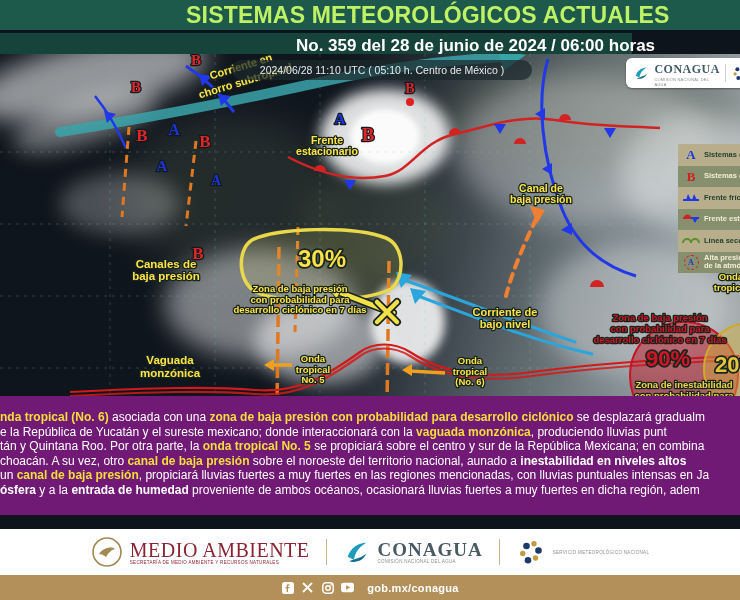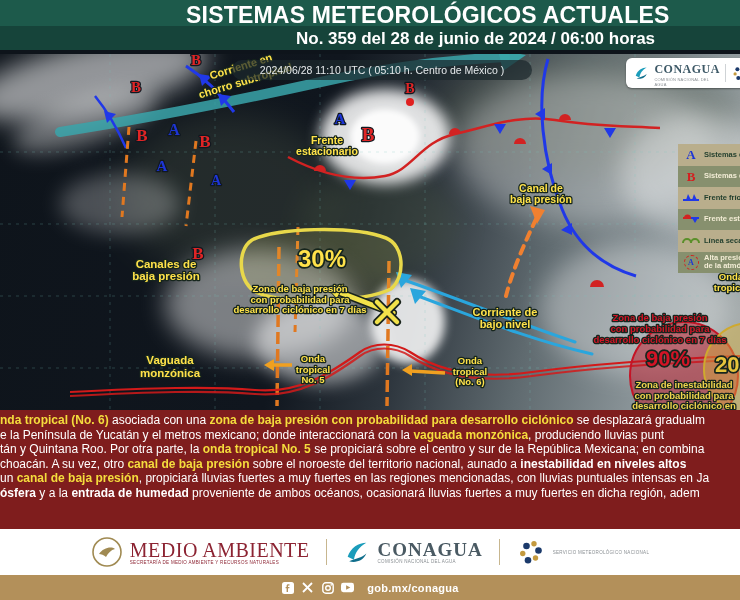--- a/index.html
+++ b/index.html
@@ -3,22 +3,22 @@
 <meta charset="utf-8">
 <style>
   html,body{margin:0;padding:0;background:#444;}
   #stage{position:relative;width:740px;height:600px;overflow:hidden;background:#0e141b;
          font-family:"Liberation Sans",sans-serif;}
   .abs{position:absolute;}
 
   
   #bar-title{left:0;top:0;width:740px;height:30px;background:#1d5a4b;}
   #bar-title .t{position:absolute;left:186px;top:0;height:30px;line-height:31px;white-space:nowrap;
-    color:#ffffff;font-weight:bold;font-size:23px;letter-spacing:.2px;}
-  #bar-sub{left:0;top:26px;width:740px;height:24px;background:#16443a;}
+    color:#bef264;font-weight:bold;font-size:23px;letter-spacing:.2px;}
+  #bar-sub{left:0;top:33px;width:632px;height:24px;background:#16443a;}
   #bar-sub .t{position:absolute;left:296px;top:0;height:24px;line-height:25px;white-space:nowrap;
     color:#fff;font-weight:bold;font-size:17px;}
 
   
   #map{left:0;top:54px;width:740px;height:356px;overflow:hidden;
     background:linear-gradient(103deg,#0e141b 0%,#10161e 42%,#2c343c 56%,#5f6a6f 72%,#8d979b 88%,#a7adad 100%);}
   .cloud{position:absolute;border-radius:50%;background:#fff;pointer-events:none;}
   .land{position:absolute;border-radius:50%;pointer-events:none;}
   #ann{position:absolute;left:0;top:0;}
   .mlabel{font-family:"Liberation Sans",sans-serif;font-weight:bold;
@@ -42,21 +42,21 @@
   .lrow:nth-child(odd){background:#b9ae8c;color:#23402e;}
   .lrow:nth-child(even){background:#87906e;color:#f3edd6;}
   .lrow .sym{width:20px;flex:0 0 20px;text-align:center;font-weight:bold;font-size:13px;
     font-family:"Liberation Serif",serif;line-height:1;}
   .sym-a{color:#1d35d6;} .sym-b{color:#d42020;}
   .lrow .lbl{font-size:7.5px;line-height:8.5px;font-weight:bold;width:120px;}
   .circ-a{display:inline-block;width:13px;height:13px;border:1.2px dashed #d42020;border-radius:50%;
     color:#1d35d6;font-size:8px;line-height:13px;font-weight:bold;font-family:"Liberation Serif",serif;}
 
   
-  #bulletin{left:0;top:410px;width:740px;height:119px;background:#7f1d1d;padding-top:3px;box-sizing:border-box;}
+  #bulletin{left:0;top:396px;width:740px;height:119px;background:#701a75;padding-top:14px;box-sizing:border-box;}
   .bline{white-space:nowrap;overflow:hidden;height:14.5px;line-height:14.5px;font-size:12px;color:#fff;}
   .sg-y{color:#f5dd3d;font-weight:bold;}
   .sg-w{font-weight:bold;}
   .sg-wi{font-weight:bold;font-style:italic;}
 
   
   #footer{left:0;top:529px;width:740px;height:46px;background:#fff;display:flex;align-items:center;
     justify-content:center;gap:16px;}
   .logo-block{display:flex;align-items:center;gap:7px;}
   .logo-title-ma{font-family:"Liberation Serif",serif;font-weight:normal;font-size:20px;color:#8c2332;letter-spacing:.5px;line-height:20px;}
@@ -274,21 +274,21 @@
         <span class="sym">
           <span class="circ-a">A</span>
         </span>
         <span class="lbl">Alta presión en niveles medios de la atmósfera</span>
       </div>
     </div>
   </div>
 
   <div class="abs" id="bulletin">
       <div class="bline"><span class="sg-y">nda tropical (No. 6)</span><span> asociada con una </span><span class="sg-y">zona de baja presión con probabilidad para desarrollo ciclónico</span><span> se desplazará gradualm</span></div>
-      <div class="bline"><span>e la Península de Yucatán y el metros mexicano; donde interaccionará con la </span><span class="sg-y">vaguada monzónica</span><span>, produciendo lluvias punt</span></div>
+      <div class="bline"><span>e la República de Yucatán y el sureste mexicano; donde interaccionará con la </span><span class="sg-y">vaguada monzónica</span><span>, produciendo lluvias punt</span></div>
       <div class="bline"><span>tán y Quintana Roo. Por otra parte, la </span><span class="sg-y">onda tropical No. 5</span><span> se propiciará sobre el centro y sur de la República Mexicana; en combina</span></div>
       <div class="bline"><span>choacán. A su vez, otro </span><span class="sg-y">canal de baja presión</span><span> sobre el noroeste del territorio nacional, aunado a </span><span class="sg-w">inestabilidad en niveles altos</span></div>
       <div class="bline"><span>un </span><span class="sg-y">canal de baja presión</span><span>, propiciará lluvias fuertes a muy fuertes en las regiones mencionadas, con lluvias puntuales intensas en Ja</span></div>
       <div class="bline"><span class="sg-w">ósfera</span><span> y a la </span><span class="sg-w">entrada de humedad</span><span> proveniente de ambos océanos, ocasionará lluvias fuertes a muy fuertes en dicha región, adem</span></div>
     </div>
 
   <div class="abs" id="footer">
     <div class="logo-block">
       <svg width="32" height="32" viewBox="0 0 32 32">
         <circle cx="16" cy="16" r="14" fill="none" stroke="#a08a52" stroke-width="1.6"></circle>

